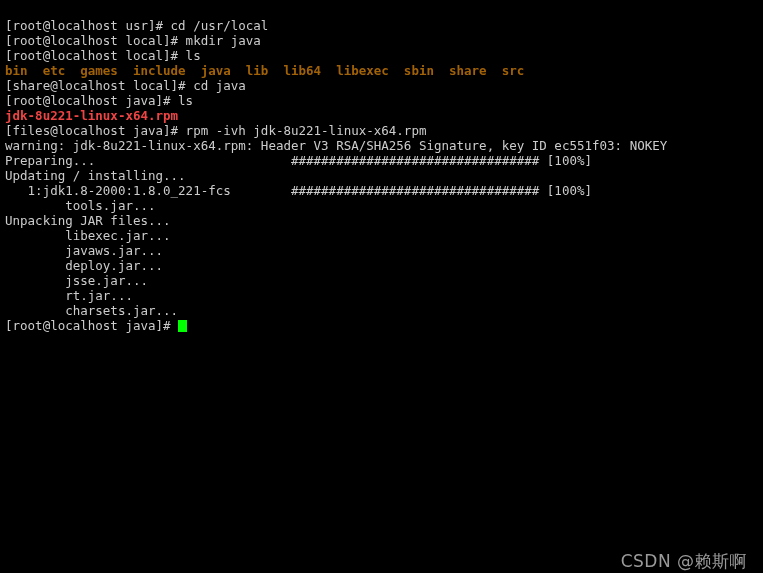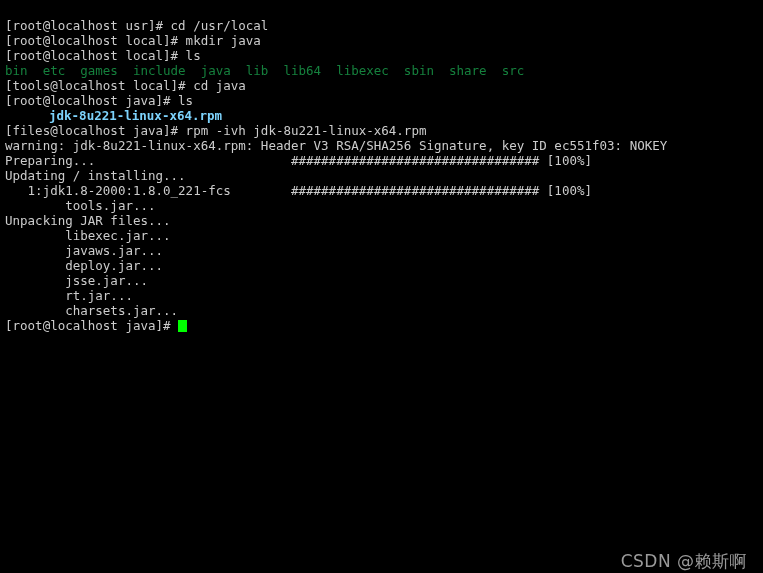--- a/index.html
+++ b/index.html
@@ -23,22 +23,22 @@
     padding:18px 0 0 5px;
   }
   .line {
     white-space:pre;
     height:15px;
     font-size:12.5px;
     line-height:15px;
     letter-spacing:0px;
   }
   .c-default { color:#cccccc; }
-  .c-dir     { color:#15803d; font-weight:normal; }
-  .c-archive { color:#7dd3fc; font-weight:bold;margin-left:44px; }
+  .c-dir     { color:#a16207; font-weight:bold; }
+  .c-archive { color:#ef4444; font-weight:bold; }
   .cursor {
     display:inline-block;
     width:9px;
     height:12px;
     background:#00ff00;
     vertical-align:-2px;
   }
   #watermark {
     position:absolute;
     right:16px;
@@ -52,21 +52,21 @@
 </style>
 </head>
 <body>
 
 <div id="terminal">
 
   <div class="line c-default">[root@localhost usr]# cd /usr/local</div>
   <div class="line c-default">[root@localhost local]# mkdir java</div>
   <div class="line c-default">[root@localhost local]# ls</div>
   <div class="line c-dir">bin  etc  games  include  java  lib  lib64  libexec  sbin  share  src</div>
-  <div class="line c-default">[tools@localhost local]# cd java</div>
+  <div class="line c-default">[share@localhost local]# cd java</div>
   <div class="line c-default">[root@localhost java]# ls</div>
   <div class="line c-archive">jdk-8u221-linux-x64.rpm</div>
   <div class="line c-default">[files@localhost java]# rpm -ivh jdk-8u221-linux-x64.rpm</div>
   <div class="line c-default">warning: jdk-8u221-linux-x64.rpm: Header V3 RSA/SHA256 Signature, key ID ec551f03: NOKEY</div>
   <div class="line c-default">Preparing...                          ################################# [100%]</div>
   <div class="line c-default">Updating / installing...</div>
   <div class="line c-default">   1:jdk1.8-2000:1.8.0_221-fcs        ################################# [100%]</div>
   <div class="line c-default">        tools.jar...</div>
   <div class="line c-default">Unpacking JAR files...</div>
   <div class="line c-default">        libexec.jar...</div>

